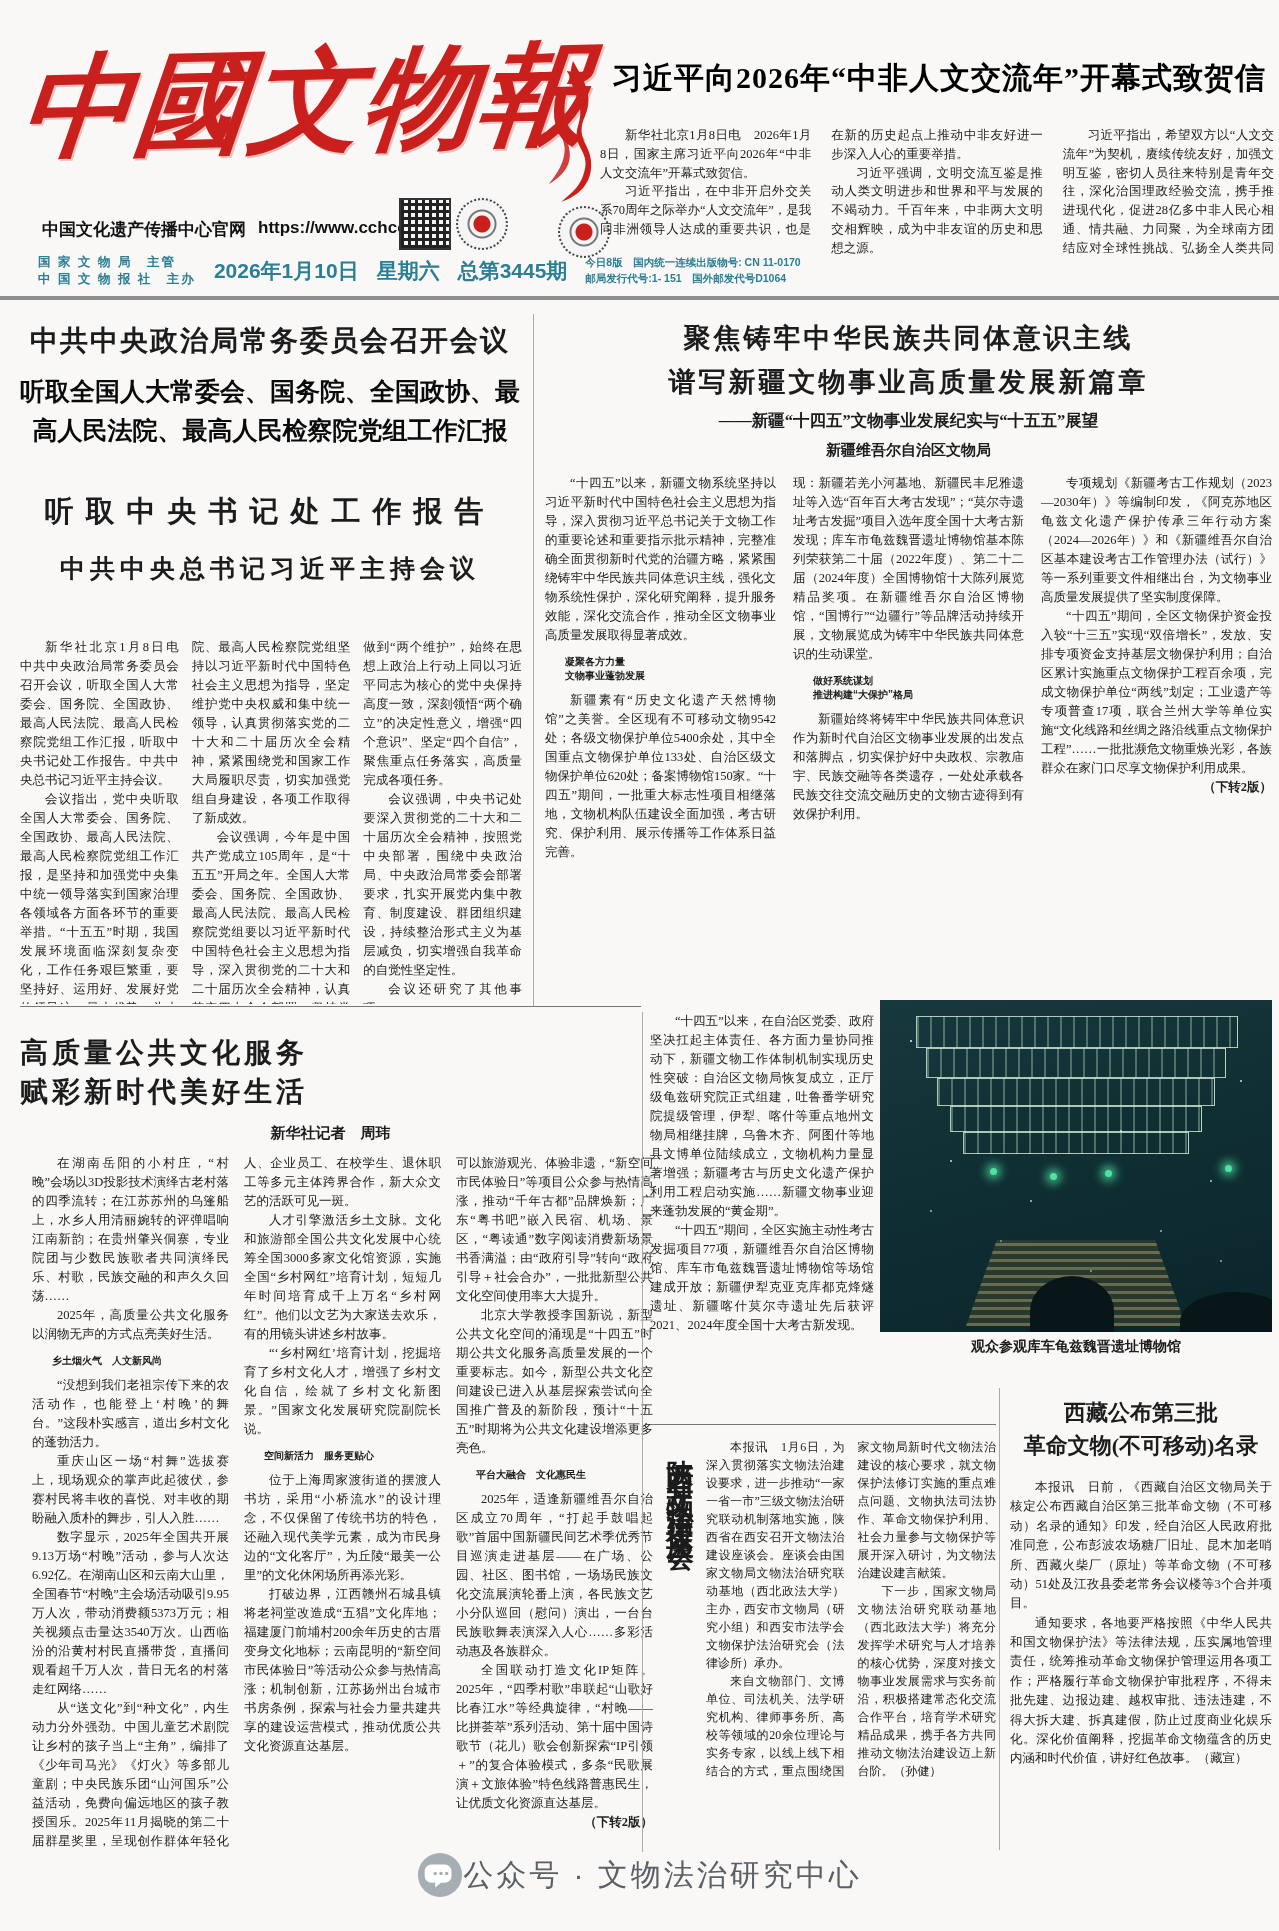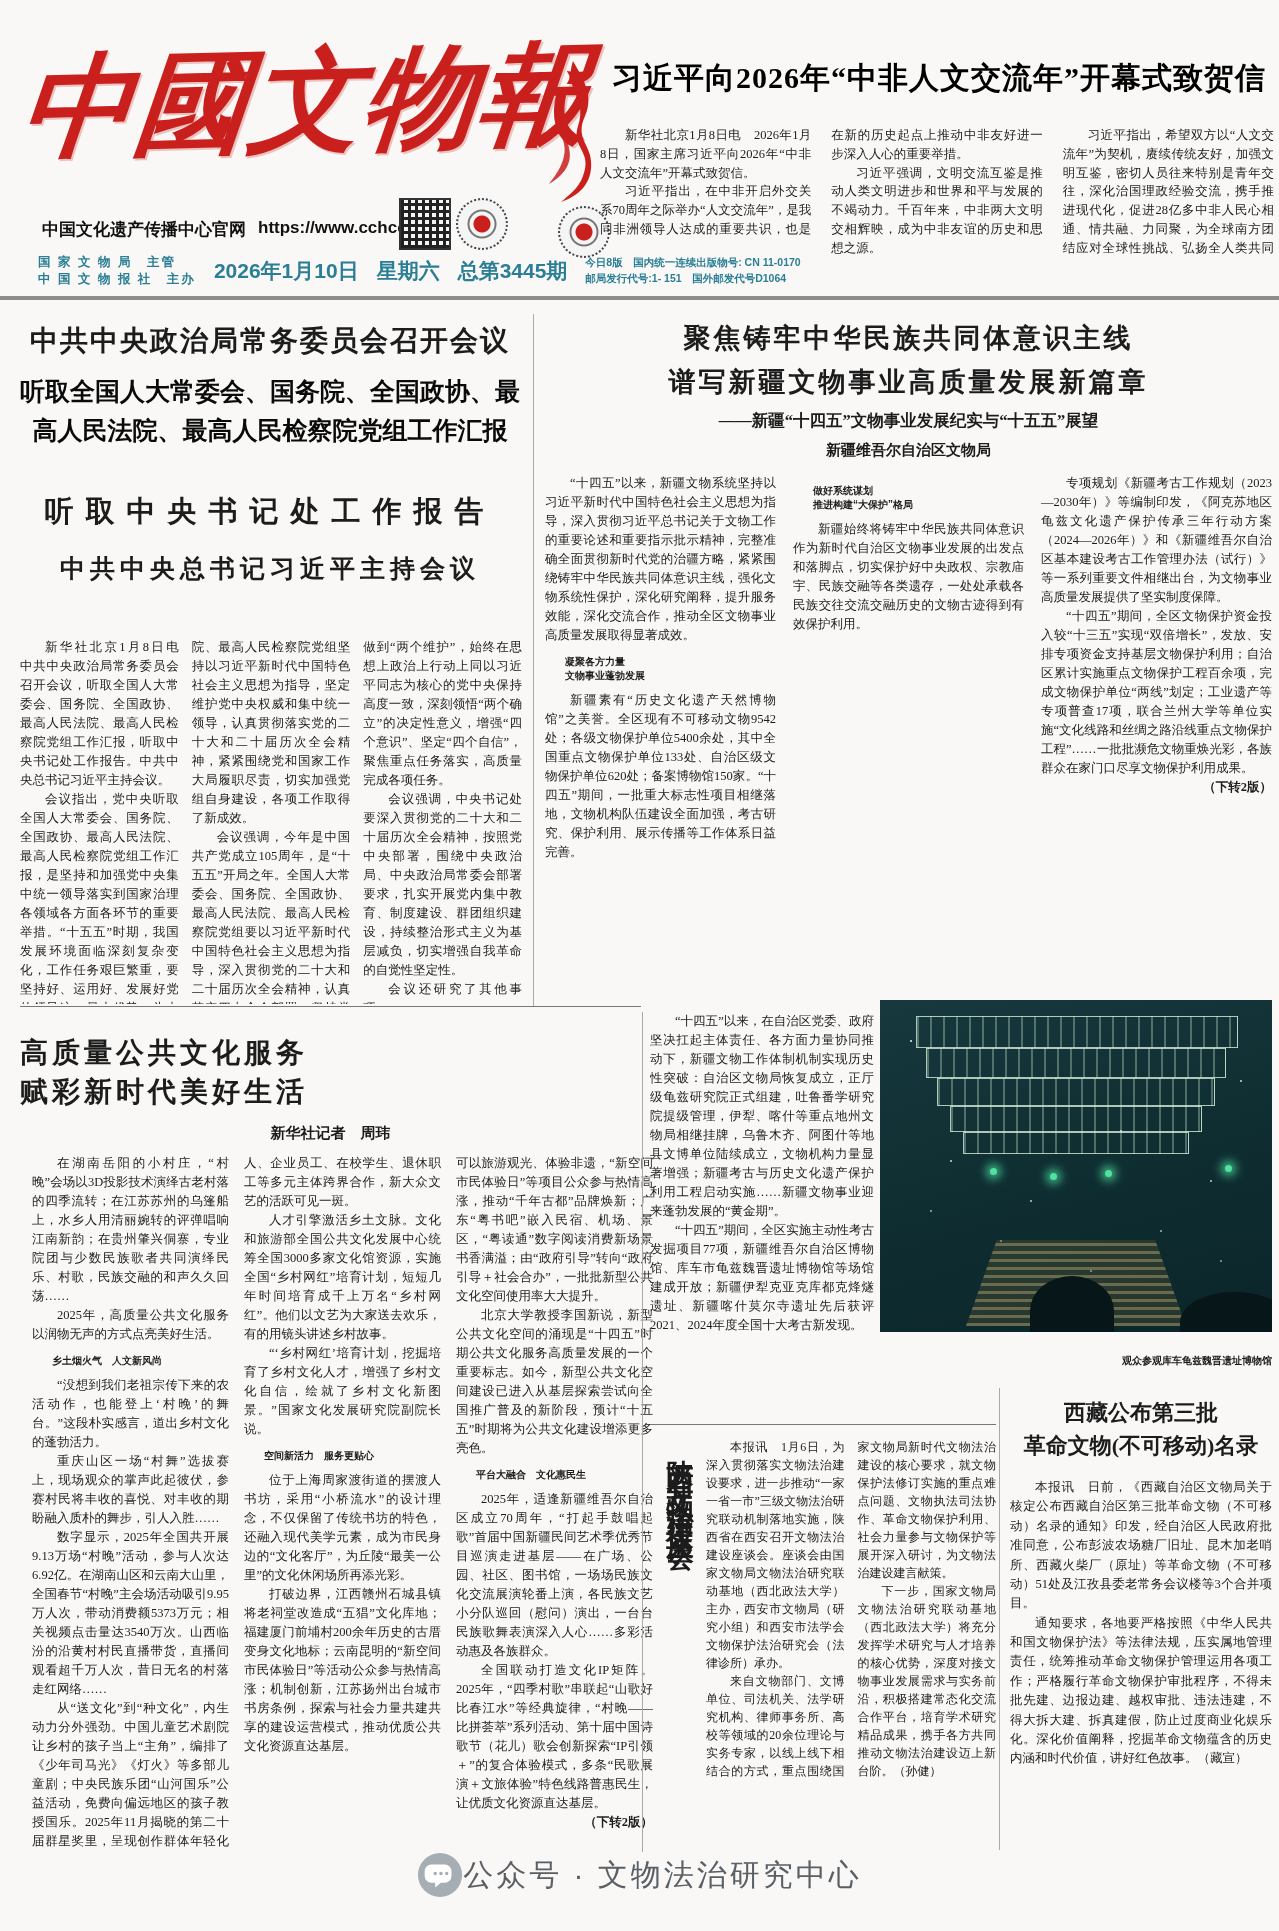--- a/index.html
+++ b/index.html
@@ -67,21 +67,21 @@
         background:repeating-linear-gradient(90deg,rgba(198,228,203,.35) 0 2px,transparent 2px 13px);}
   .stars{position:absolute;left:30px;top:40px;width:2px;height:2px;background:#dfe;border-radius:50%;
          box-shadow:40px 120px #cde,120px 160px #bcd,210px 90px #cde,300px 140px #bcd,330px 40px #cde,
                     250px 190px #9bc,90px 200px #8ab,180px 230px #9bc,310px 220px #8ab,20px 170px #9bc;}
   .glow{position:absolute;width:7px;height:7px;border-radius:50%;background:#4fe2a0;
         box-shadow:0 0 10px 4px rgba(79,226,160,.8);}
   .table-model{position:absolute;left:86px;bottom:6px;width:220px;height:86px;
                clip-path:polygon(14% 0,86% 0,100% 100%,0 100%);
                background:repeating-linear-gradient(0deg,rgba(216,188,120,.45) 0 3px,rgba(120,100,50,.25) 3px 8px);}
   .sil{position:absolute;background:#061619;border-radius:50% 50% 10% 10%;}
-  .caption{left:880px;top:1338px;width:392px;text-align:right;font-size:10px;font-weight:bold;margin-top:16px;}
+  .caption{left:880px;top:1338px;width:392px;text-align:center;font-size:14px;font-weight:bold;}
   
   .cul-rule{left:20px;top:1006px;width:621px;height:1px;background:#777;}
   .cul-title{left:20px;top:1033px;width:621px;text-align:left;font-size:28px;font-weight:900;
              letter-spacing:4px;line-height:1.4;}
   .cul-byline{left:20px;top:1124px;width:621px;text-align:center;font-size:15px;font-weight:bold;}
   .cul-body{left:20px;top:1154px;width:621px;height:698px;gap:15px;overflow:hidden;margin-left:12px;}
   .vrule2{left:642px;top:1012px;width:1px;height:840px;background:#a9a9a9;}
   
   .hr-sx{left:650px;top:1424px;width:346px;height:1px;background:#777;}
   .sx-vtitle{left:650px;top:1438px;width:48px;height:410px;writing-mode:vertical-rl;
@@ -171,20 +171,21 @@
   <div class="abs cols xj-body">
     <div class="colp">
       <p>“十四五”以来，新疆文物系统坚持以习近平新时代中国特色社会主义思想为指导，深入贯彻习近平总书记关于文物工作的重要论述和重要指示批示精神，完整准确全面贯彻新时代党的治疆方略，紧紧围绕铸牢中华民族共同体意识主线，强化文物系统性保护，深化研究阐释，提升服务效能，深化交流合作，推动全区文物事业高质量发展取得显著成效。</p>
       <h4 class="subhead">
         <span>凝聚各方力量</span><br>
         <span style="margin-left:2em;">文物事业蓬勃发展</span>
       </h4>
       <p>新疆素有“历史文化遗产天然博物馆”之美誉。全区现有不可移动文物9542处；各级文物保护单位5400余处，其中全国重点文物保护单位133处、自治区级文物保护单位620处；备案博物馆150家。“十四五”期间，一批重大标志性项目相继落地，文物机构队伍建设全面加强，考古研究、保护利用、展示传播等工作体系日益完善。</p>
     </div>
     <div class="colp">
+      <p style="text-indent:0;">现：新疆若羌小河墓地、新疆民丰尼雅遗址等入选“百年百大考古发现”；“莫尔寺遗址考古发掘”项目入选年度全国十大考古新发现；库车市龟兹魏晋遗址博物馆基本陈列荣获第二十届（2022年度）、第二十二届（2024年度）全国博物馆十大陈列展览精品奖项。在新疆维吾尔自治区博物馆，“国博行”“边疆行”等品牌活动持续开展，文物展览成为铸牢中华民族共同体意识的生动课堂。</p>
       <h4 class="subhead">
         <span>做好系统谋划</span><br>
         <span style="margin-left:2em;">推进构建“大保护”格局</span>
       </h4>
       <p>新疆始终将铸牢中华民族共同体意识作为新时代自治区文物事业发展的出发点和落脚点，切实保护好中央政权、宗教庙宇、民族交融等各类遗存，一处处承载各民族交往交流交融历史的文物古迹得到有效保护利用。</p>
     </div>
     <div class="colp">
       <p>专项规划《新疆考古工作规划（2023—2030年）》等编制印发，《阿克苏地区龟兹文化遗产保护传承三年行动方案（2024—2026年）》和《新疆维吾尔自治区基本建设考古工作管理办法（试行）》等一系列重要文件相继出台，为文物事业高质量发展提供了坚实制度保障。</p>
       <p>“十四五”期间，全区文物保护资金投入较“十三五”实现“双倍增长”，发放、安排专项资金支持基层文物保护利用；自治区累计实施重点文物保护工程百余项，完成文物保护单位“两线”划定；工业遗产等专项普查17项，联合兰州大学等单位实施“文化线路和丝绸之路沿线重点文物保护工程”……一批批濒危文物重焕光彩，各族群众在家门口尽享文物保护利用成果。</p>
       <p class="turn">（下转2版）</p>

